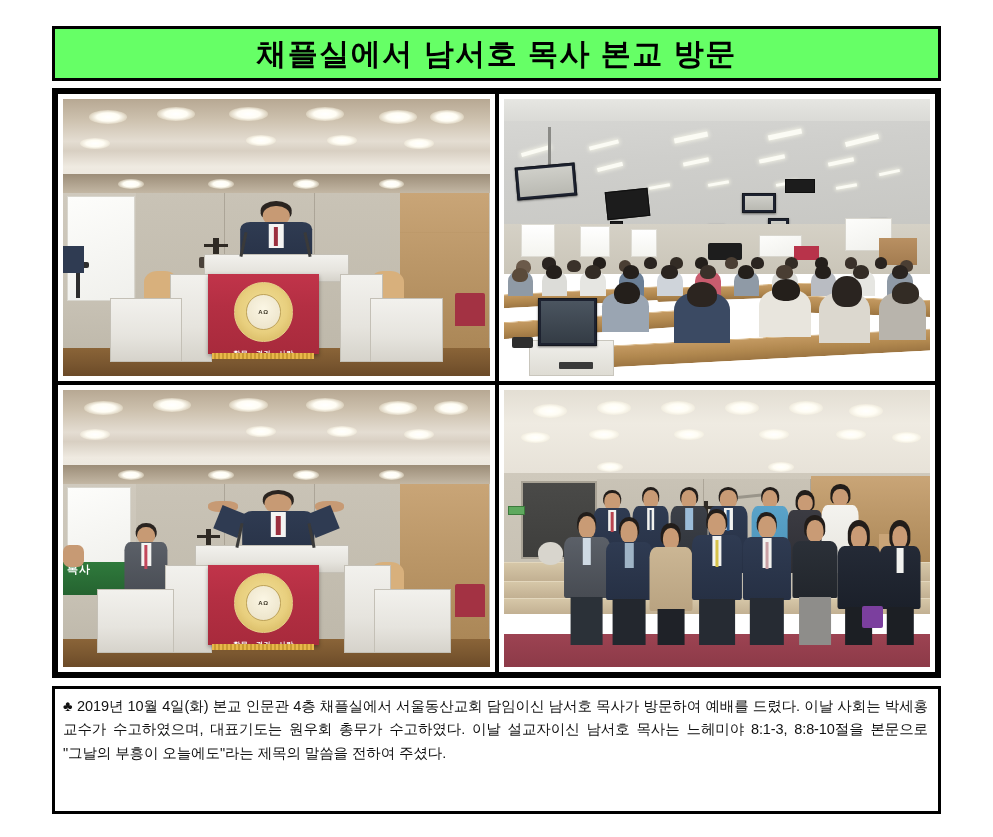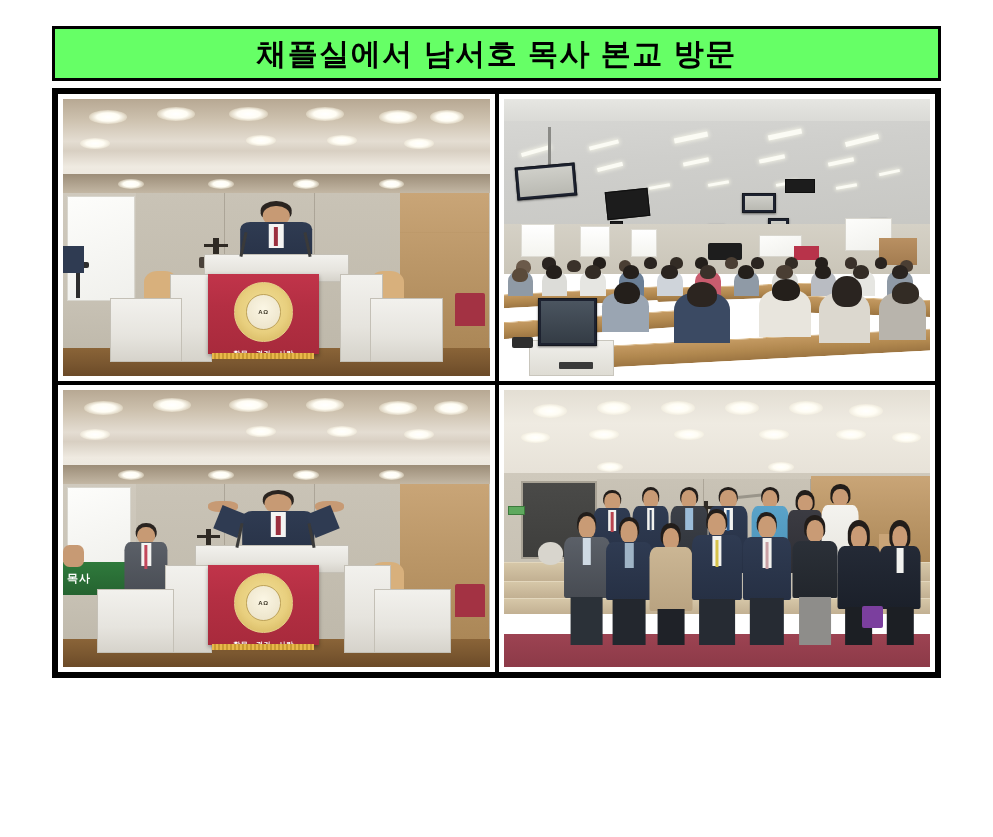--- a/index.html
+++ b/index.html
@@ -165,21 +165,21 @@
     position: absolute; left: 50%; transform: translateX(-50%);
   }
   .screen-white {
     position: absolute;
     background: linear-gradient(160deg, #fdfdfb 0%, #f0f0ec 100%);
     border: 1px solid #d8d6ce;
   }
   .green-strip {
     position: absolute;
     background: linear-gradient(180deg, #2f7a3c 0%, #256330 100%);
-    display: flex; align-items: center;
+    display: flex; align-items: flex-start;
   }
   .green-strip span {
     color: #ffffff; font-weight: bold; font-size: 11px;
     margin-left: 4px; letter-spacing: 1px;
   }
   .chair-red {
     position: absolute;
     background: #a33243;
     border-radius: 2px 2px 0 0;
   }
@@ -703,14 +703,17 @@
           <div class="g-head" style="top:5%;width:36%;height:17%;"></div>
           <div class="g-body suit-dark" style="top:21%;width:96%;height:50%;"></div>
           <div class="g-shirt" style="top:22%;width:16%;height:20%;"></div>
           <div class="g-legs" style="top:70%;width:62%;height:30%;background:#1c1f24;"></div>
         </div>
         <div style="position:absolute;left:84%;top:78%;width:5%;height:8%;background:#7b3f9e;border-radius:2px;"></div>
       </div>
     </div>
   </div>
 
+  <div id="caption-box">
+    <div id="caption-text">♣ 2019년 10월 4일(화) 본교 인문관 4층 채플실에서 서울동산교회 담임이신 남서호 목사가 방문하여 예배를 드렸다. 이날 사회는 박세홍 교수가 수고하였으며, 대표기도는 원우회 총무가 수고하였다. 이날 설교자이신 남서호 목사는 느헤미야 8:1-3, 8:8-10절을 본문으로 "그날의 부흥이 오늘에도"라는 제목의 말씀을 전하여 주셨다.</div>
+  </div>
 
 </div>
 
 </body></html>

